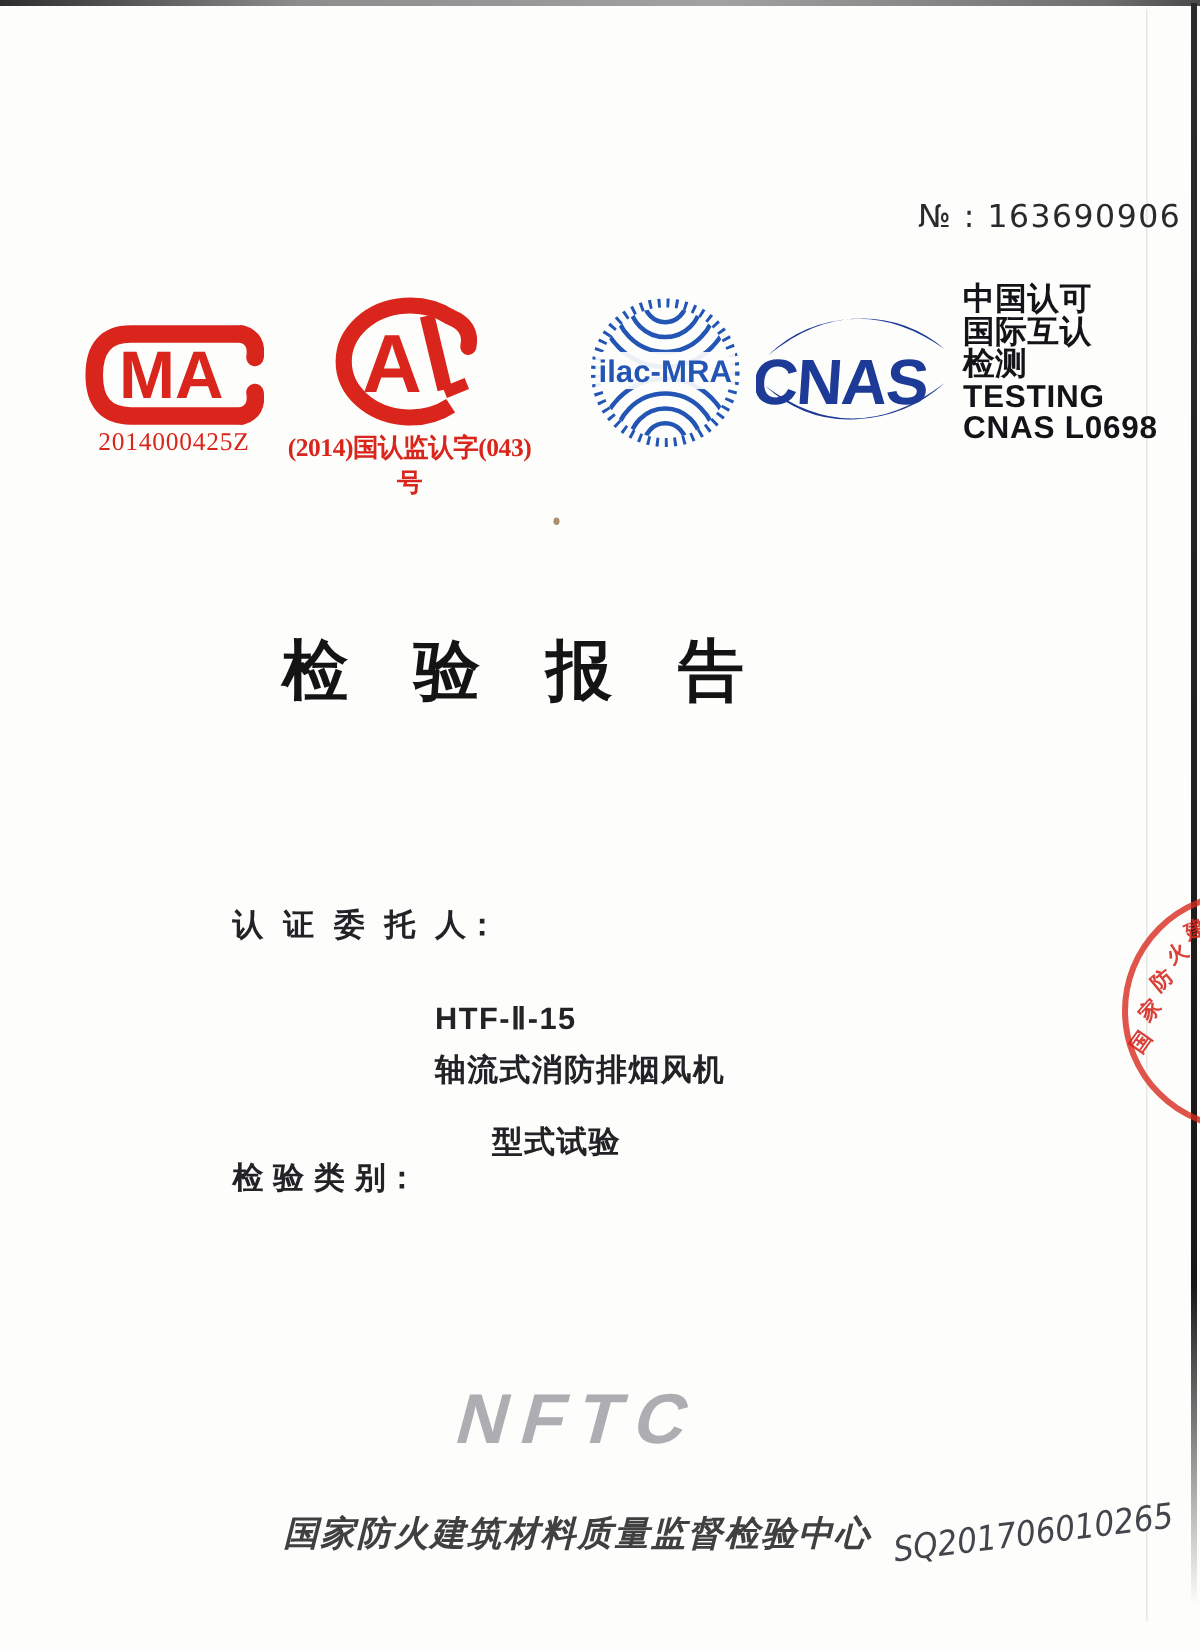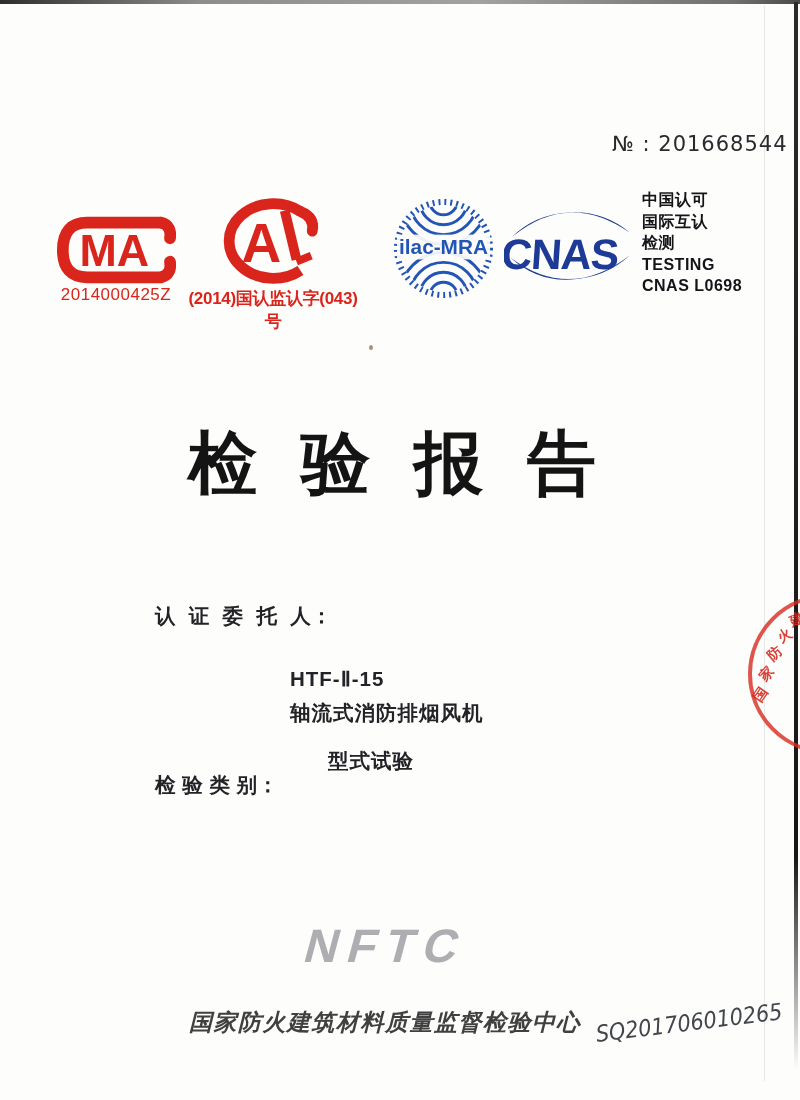--- a/index.html
+++ b/index.html
@@ -23,28 +23,28 @@
   .report-no{position:absolute;left:612px;top:132px;font-size:21px;color:#2a2a2e;letter-spacing:1px;
     font-family:"DejaVu Sans", sans-serif;}
 
   .logo{position:absolute;}
   .logo-cma{left:50px;top:212px;}
   .logo-cal{left:216px;top:196px;}
   .logo-ilac{left:392px;top:195px;}
   .logo-cnas{left:504px;top:204px;}
 
   .cert-code{position:absolute;text-align:center;color:#d9251b;
-    font-family:Liberation Sans, sans-serif;}
+    font-family:Liberation Serif, serif;}
   .code-cma{left:46px;top:285px;width:140px;font-size:17px;letter-spacing:.5px;}
   .code-cal{left:186px;top:287px;width:174px;font-size:17px;font-weight:bold;letter-spacing:-.3px;}
 
   .cnas-side{position:absolute;left:642px;top:189px;color:#141418;font-weight:bold;
-    font-size:16px;line-height:21.5px;letter-spacing:.5px;}
+    font-size:21px;line-height:21.5px;letter-spacing:.5px;}
 
-  .doc-title{position:absolute;left:188px;top:418px;font-size:69px;font-weight:900;
+  .doc-title{position:absolute;left:188px;top:418px;font-size:44px;font-weight:900;
     letter-spacing:44px;color:#141414;white-space:nowrap;}
 
   .flabel,.fvalue{position:absolute;font-size:20.5px;font-weight:600;color:#232327;
     white-space:pre;letter-spacing:.5px;}
   .fvalue{letter-spacing:1px;}
 
   .watermark{position:absolute;left:306px;top:918px;font-size:47px;font-weight:bold;
     color:#adadb2;letter-spacing:9px;transform:skewX(-15deg);}
 
   .org-name{position:absolute;left:0;top:1007px;width:770px;text-align:center;
@@ -61,21 +61,21 @@
 </head>
 <body>
 
 <div class="page">
 
   <div class="scan-top"></div>
   <div class="scan-right-dark"></div>
   <div class="scan-crease"></div>
   <div class="speck"></div>
 
-  <div class="report-no">№ : 201668544</div>
+  <div class="report-no">№ : 163690906</div>
 
   <svg class="logo logo-cma" width="126" height="76" viewBox="0 0 125 78">
     <path d="M112 11 H36 Q11 11 11 39 Q11 67 36 67 H112" fill="none" stroke="#d9251b" stroke-width="12"></path>
     <path d="M112 11 Q123 14 121 27" fill="none" stroke="#d9251b" stroke-width="12" stroke-linecap="round"></path>
     <path d="M112 67 Q123 64 121 51" fill="none" stroke="#d9251b" stroke-width="12" stroke-linecap="round"></path>
     <text x="28" y="55" font-size="46" font-weight="bold" fill="#d9251b" font-family="Liberation Sans, sans-serif">MA</text>
   </svg>
   <div class="cert-code code-cma">2014000425Z</div>
 
   <svg class="logo logo-cal" width="108" height="90" viewBox="0 0 110 90">

